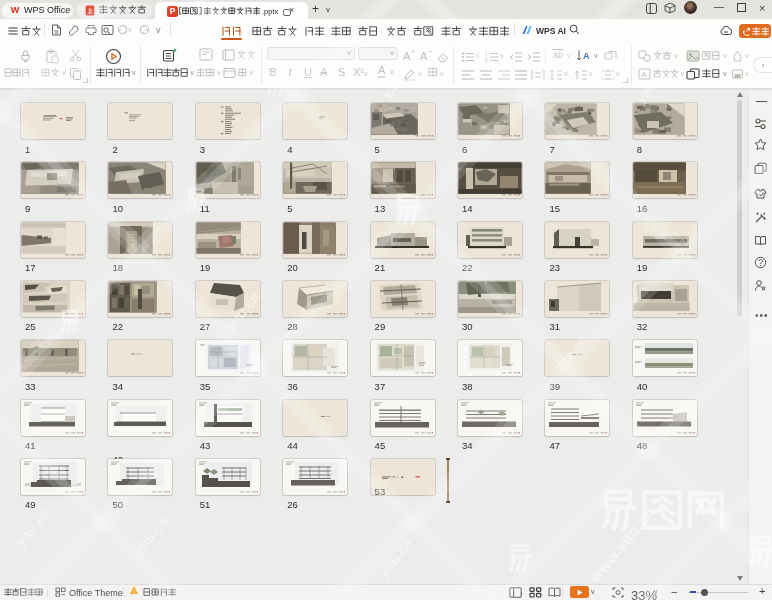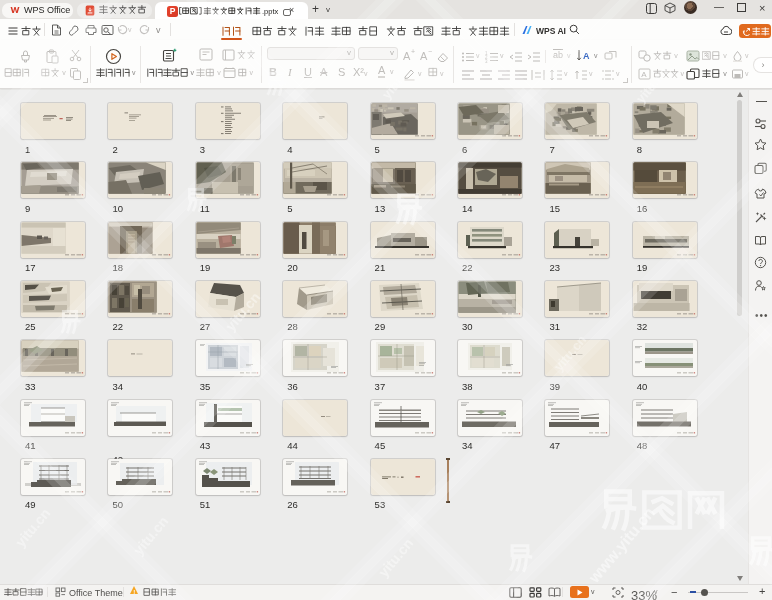--- a/index.html
+++ b/index.html
@@ -2141,21 +2141,21 @@
     <svg width="64" height="36" viewBox="0 0 64 36">
       <rect x="0" y="0" width="64" height="36" rx="2" fill="#ede6d8"></rect>
       <rect x="11" y="17.5" width="9" height="0.8" fill="#66604f"></rect>
       <rect x="11" y="19.2" width="6" height="0.8" fill="#66604f"></rect>
       <rect x="21.5" y="17.5" width="3" height="0.8" fill="#66604f"></rect>
       <rect x="26" y="17.8" width="2" height="0.6" fill="#8f887c"></rect>
       <rect x="30" y="17.5" width="2.5" height="1.4" fill="#7a7265"></rect>
       <rect x="44.5" y="17.3" width="4.5" height="1.1" fill="#c0392e"></rect>
     </svg>
   </div>
-<div class="num" style="left:374.6px;top:499px">53</div>
+<div class="num" style="left:374.6px;top:486px">53</div>
 <div id="cursor"></div>
 
 <div id="sbar-thumb"></div>
 <div class="abs" style="left:736.5px;top:92px;width:0;height:0;border-left:3.5px solid transparent;border-right:3.5px solid transparent;border-bottom:5px solid #807e7b"></div>
 <div class="abs" style="left:736.5px;top:576px;width:0;height:0;border-left:3.5px solid transparent;border-right:3.5px solid transparent;border-top:5px solid #807e7b"></div>
 
 <div id="sidebar"></div>
 <div class="abs" style="left:755.5px;top:101px;width:11px;height:1.4px;background:#55534f"></div>
 <svg class="sico" style="top:117px" viewBox="0 0 13 13">
     <circle cx="4" cy="4" r="2" fill="none" stroke="#55534f" stroke-width="1.1"></circle>

